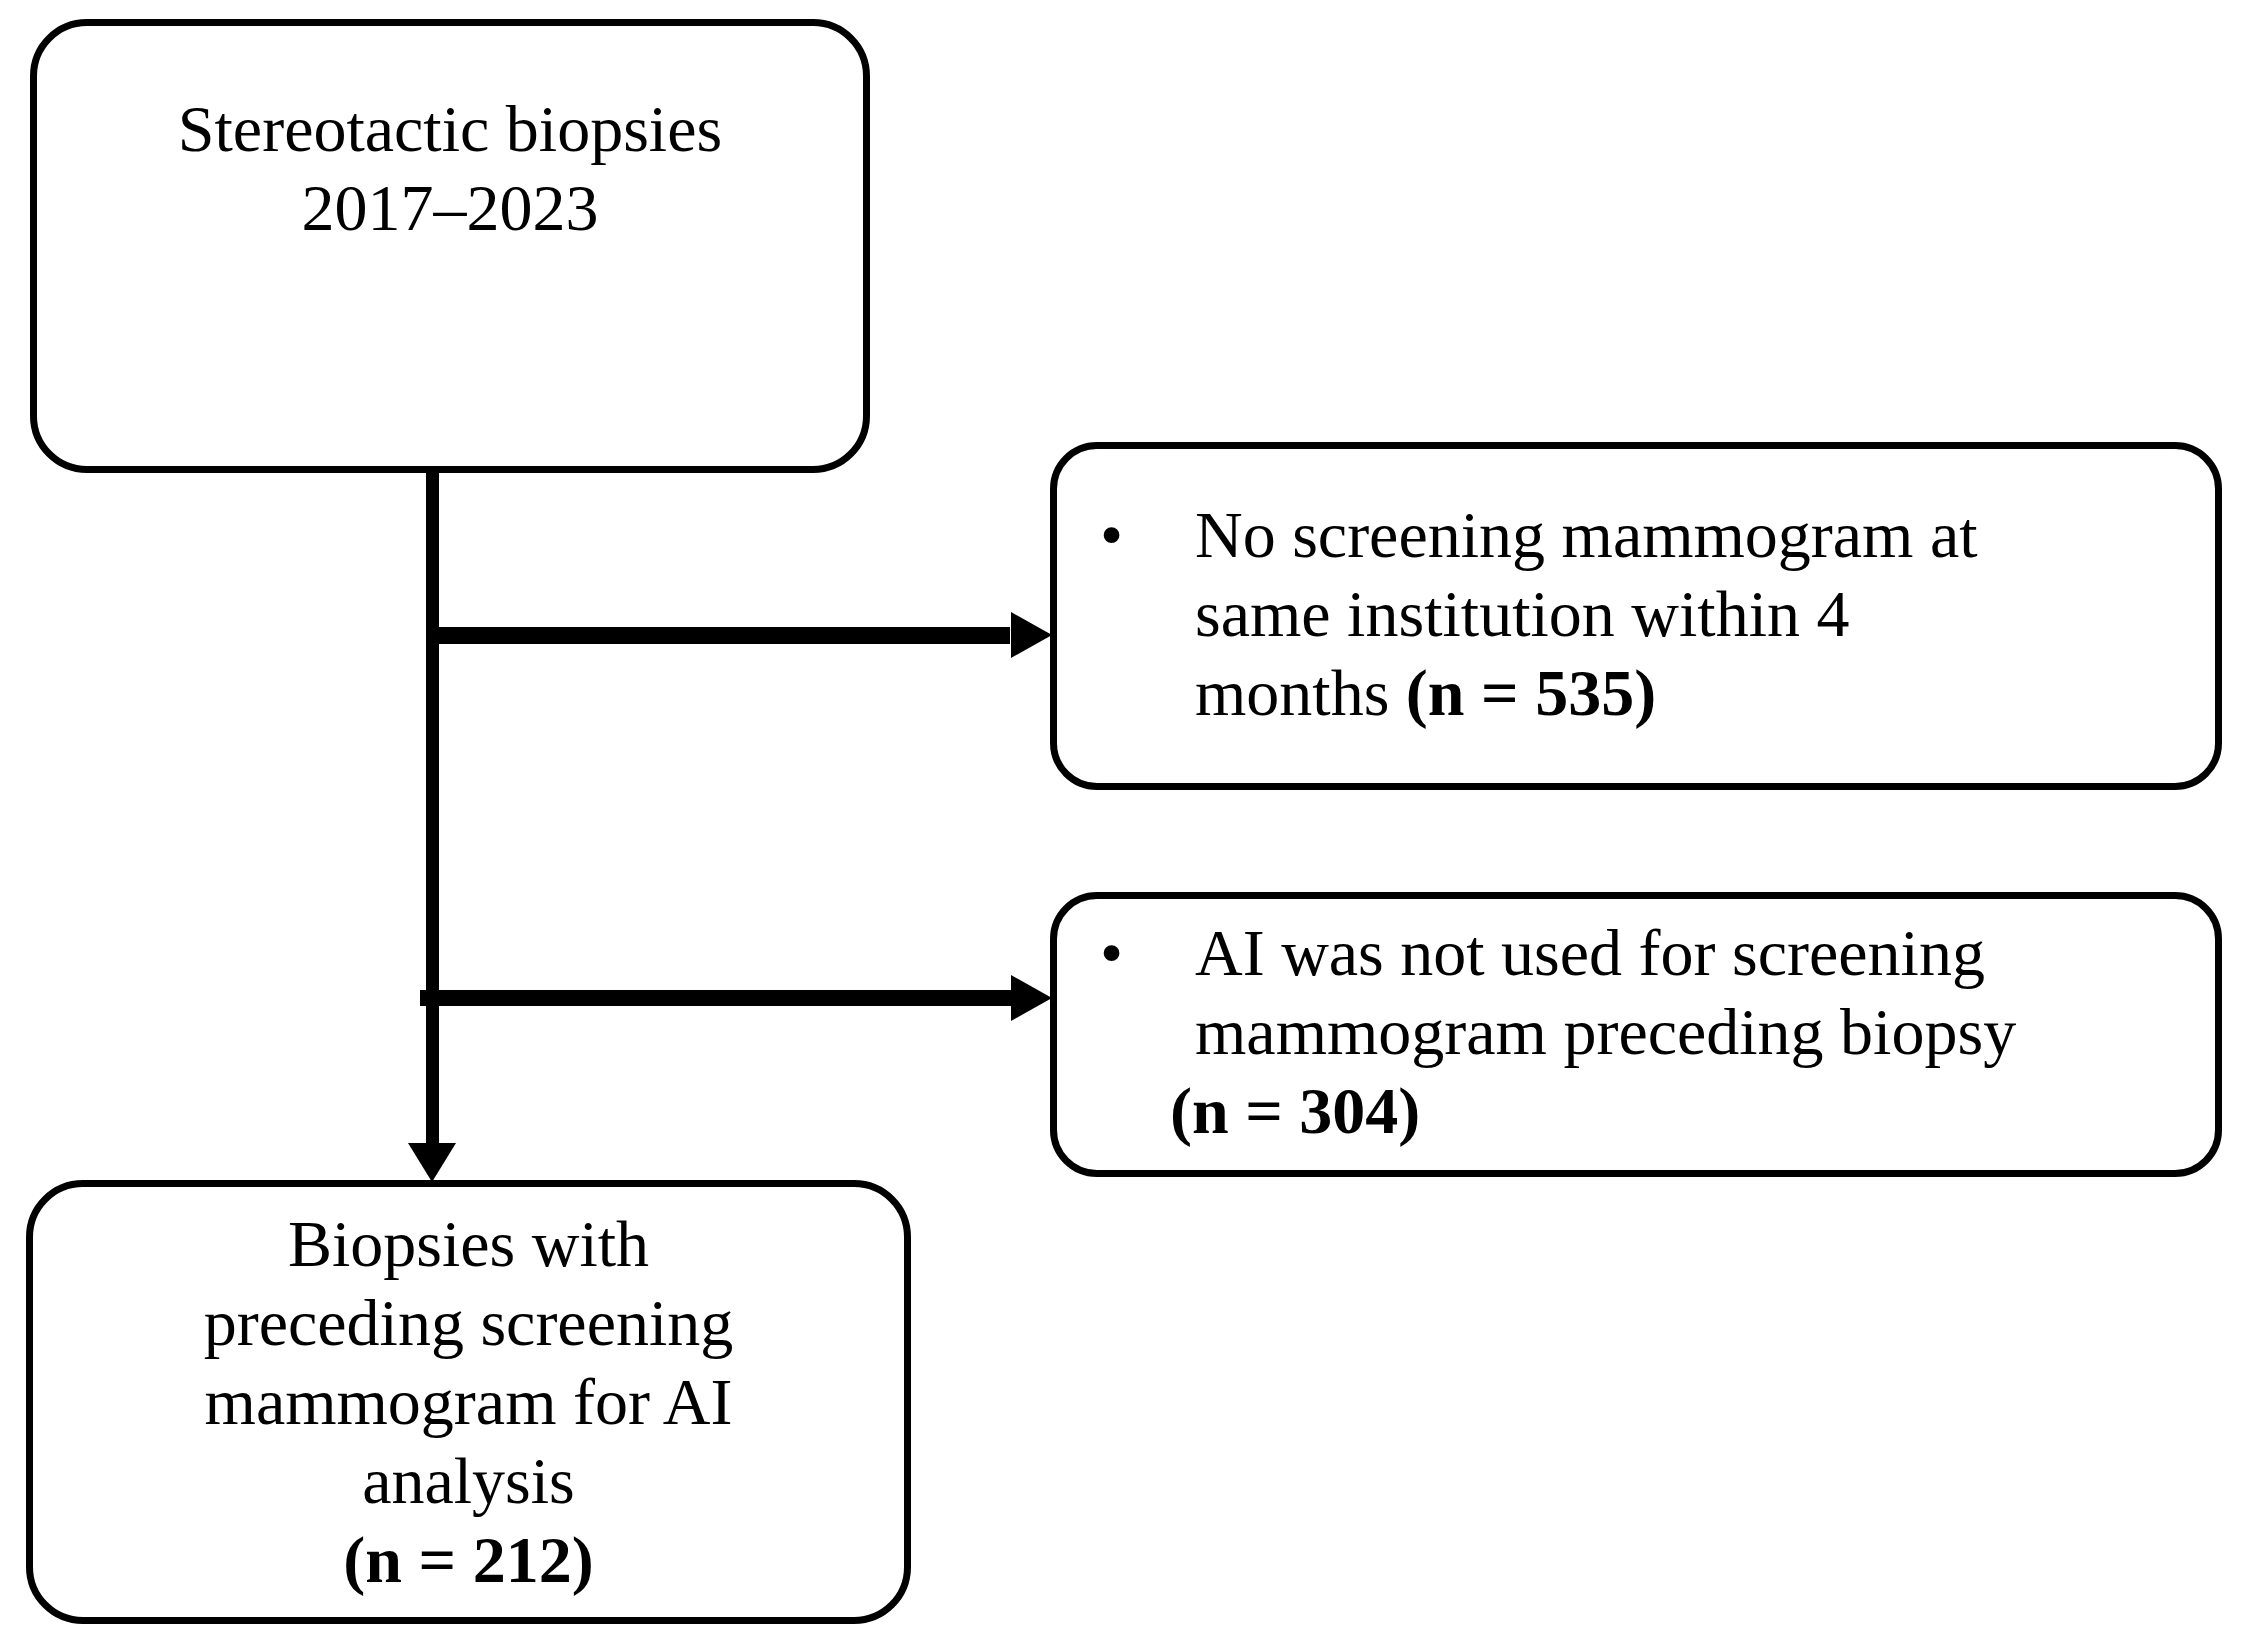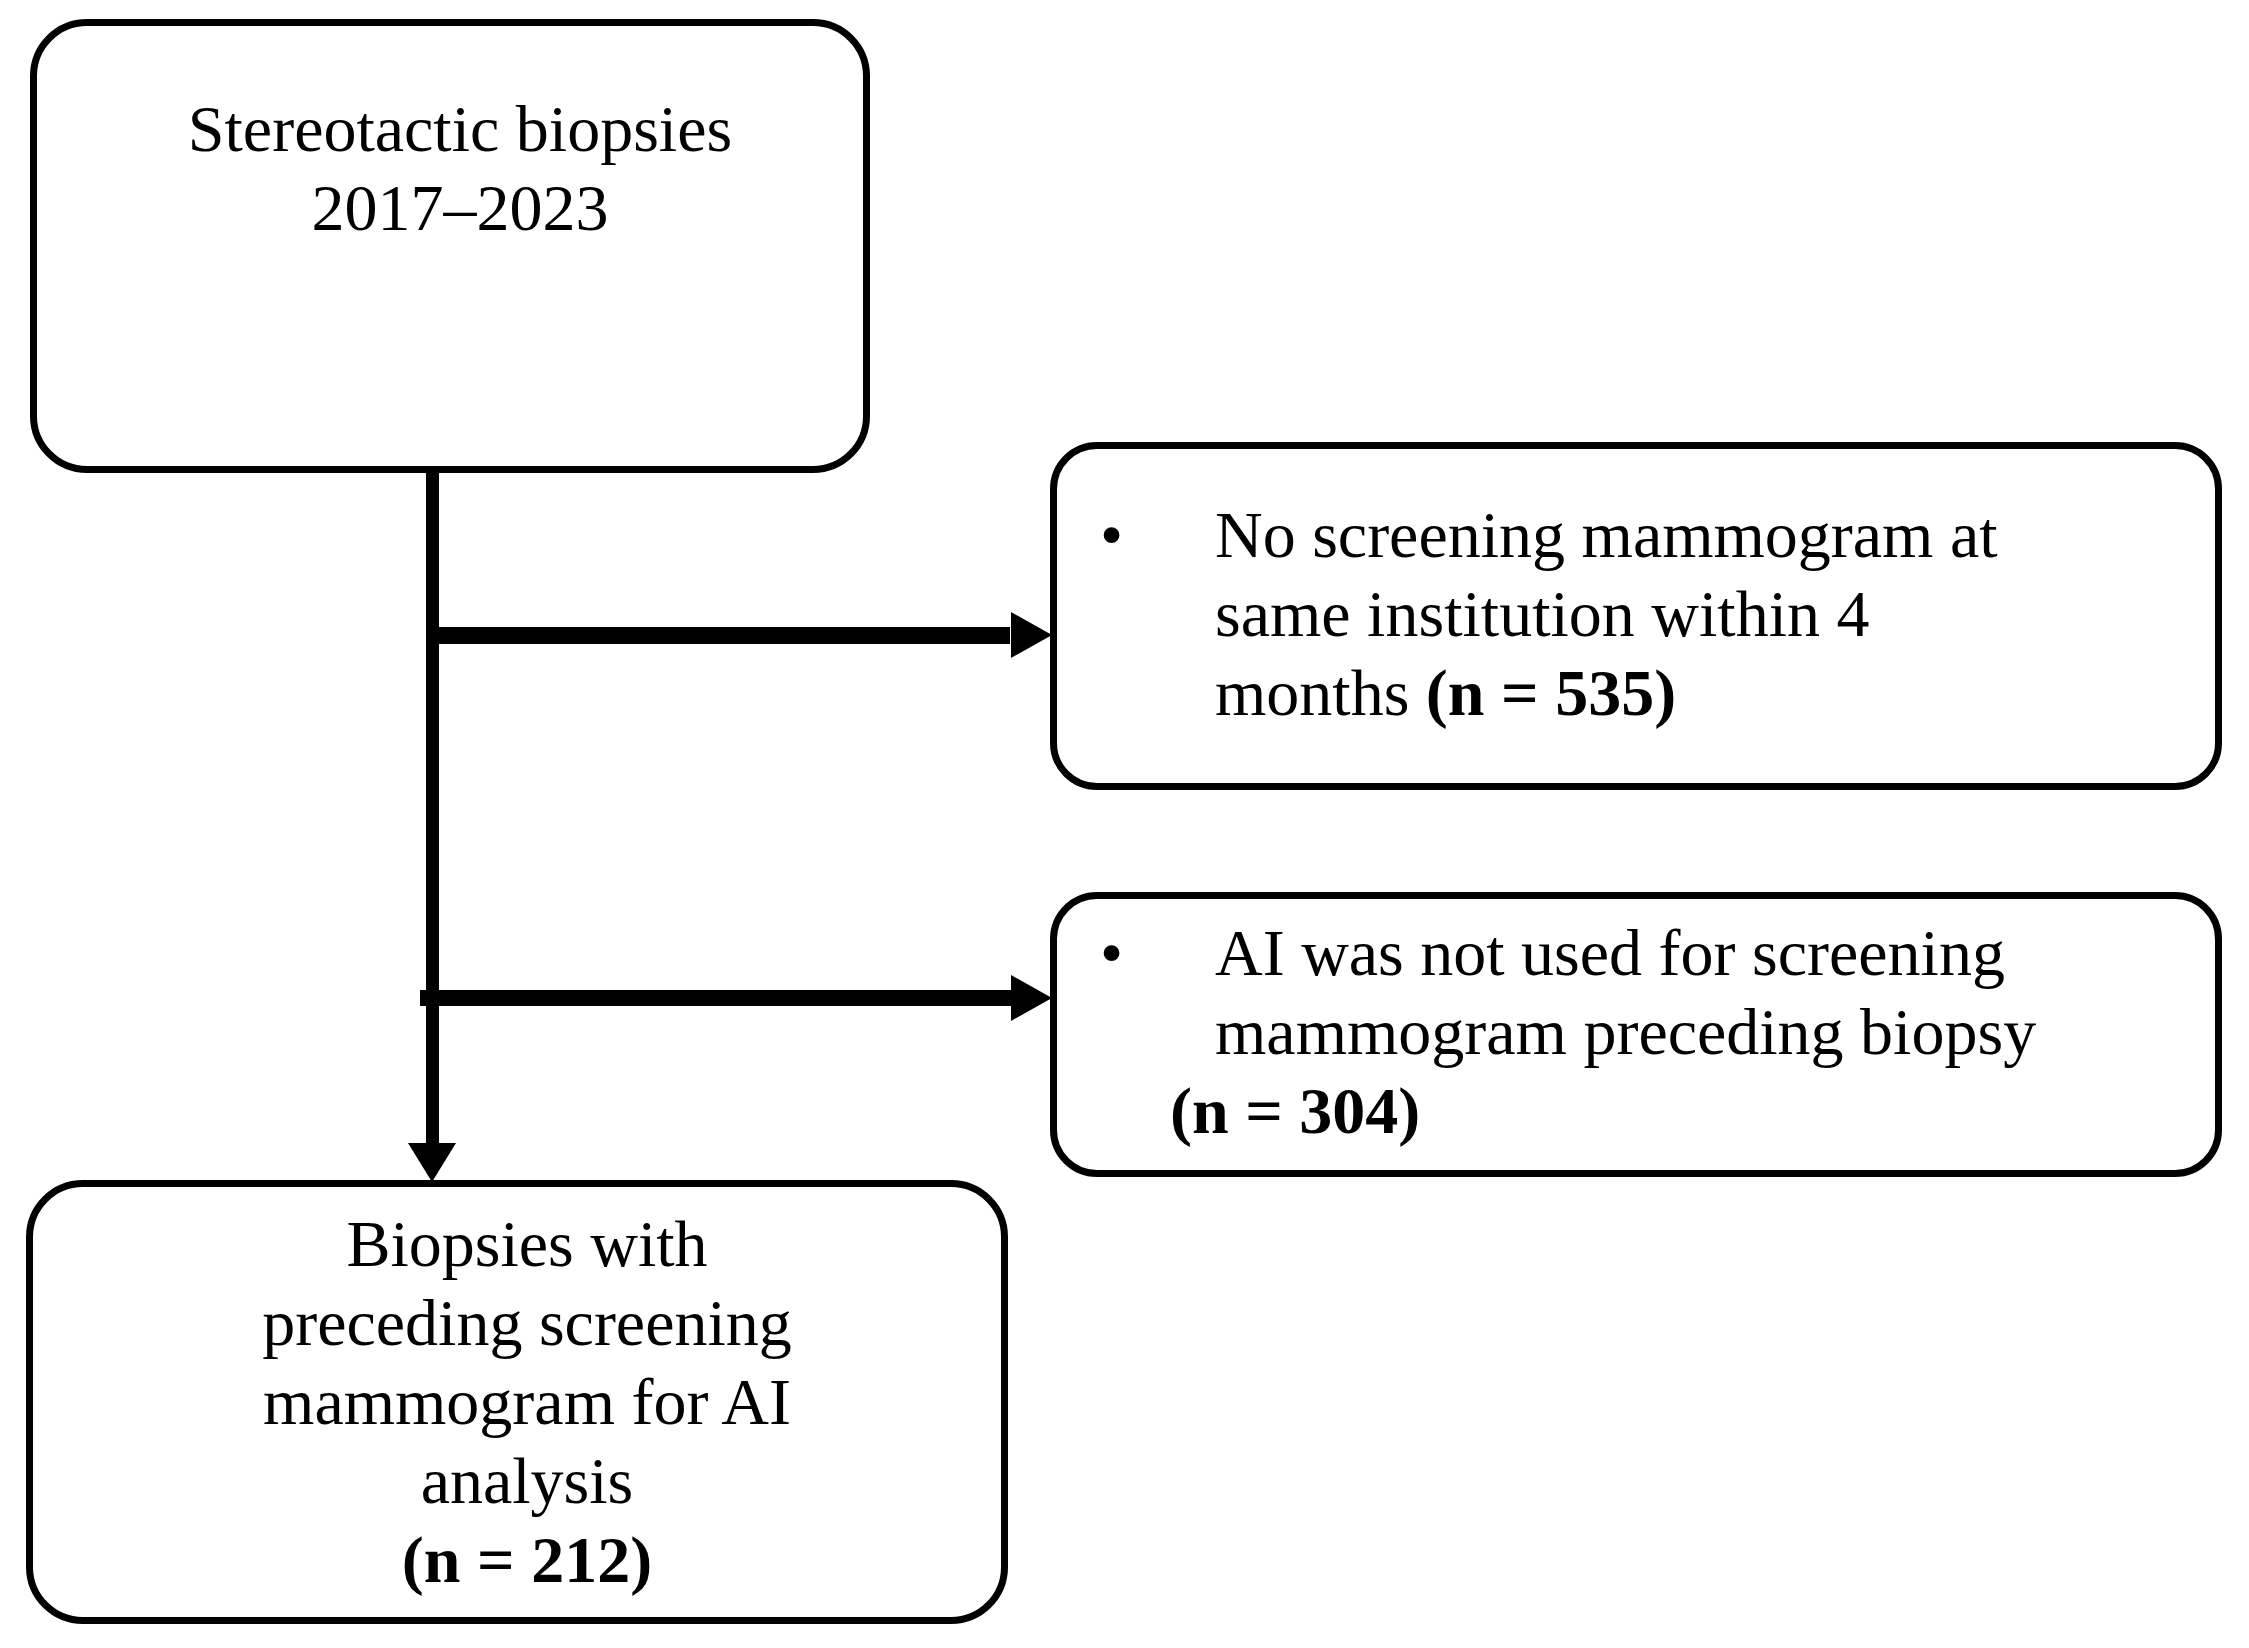--- a/index.html
+++ b/index.html
@@ -25,35 +25,34 @@
   .center-text {
     display: flex;
     flex-direction: column;
     align-items: center;
     text-align: center;
   }
   .line {
     font-size: 66px;
     line-height: 79px;
     white-space: nowrap;
-    margin-left: 20px;
   }
   .bold { font-weight: bold; }
 
   
   #box-initial {
     left: 30px; top: 18.7px;
     width: 840px; height: 454px;
     border-radius: 57px;
     padding-top: 63px;
   }
   
   #box-final {
     left: 26px; top: 1180px;
-    width: 982px; height: 444px;
+    width: 885px; height: 444px;
     border-radius: 57px;
     padding-top: 17px;
     font-family: Liberation Serif, serif;
   }
   
   .side-box { border-radius: 47px; }
   #box-exclusion-1 {
     left: 1050px; top: 442px;
     width: 1172px; height: 348px;
   }

